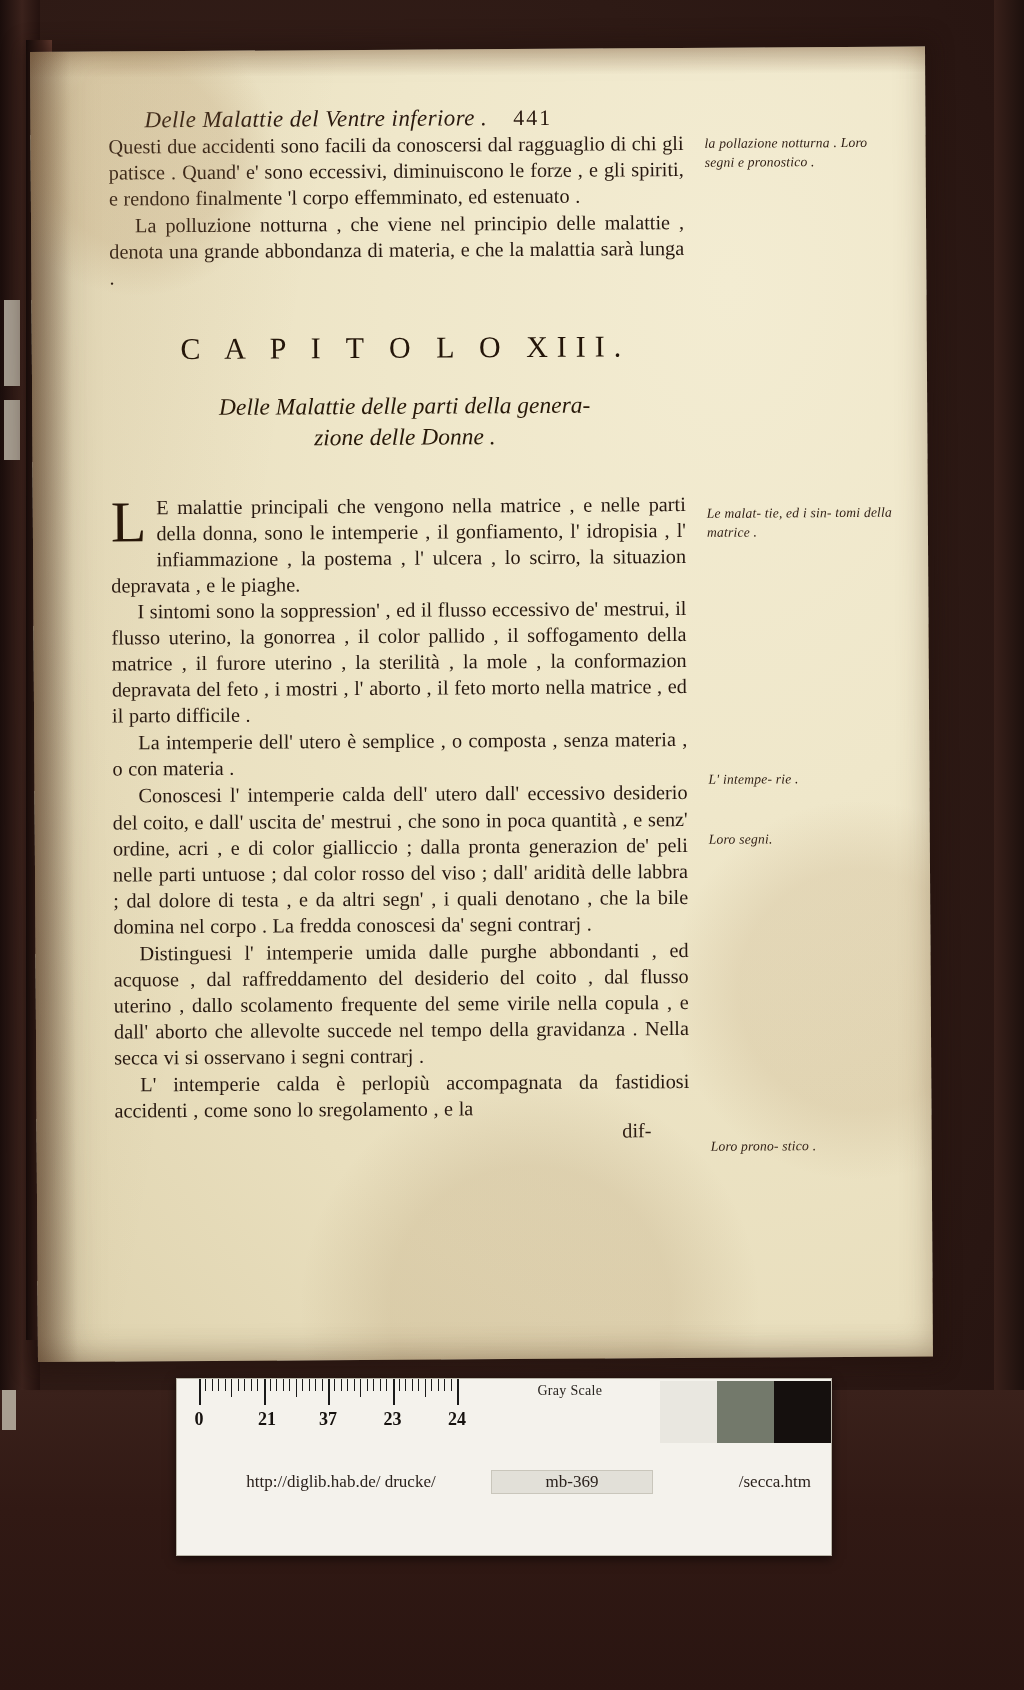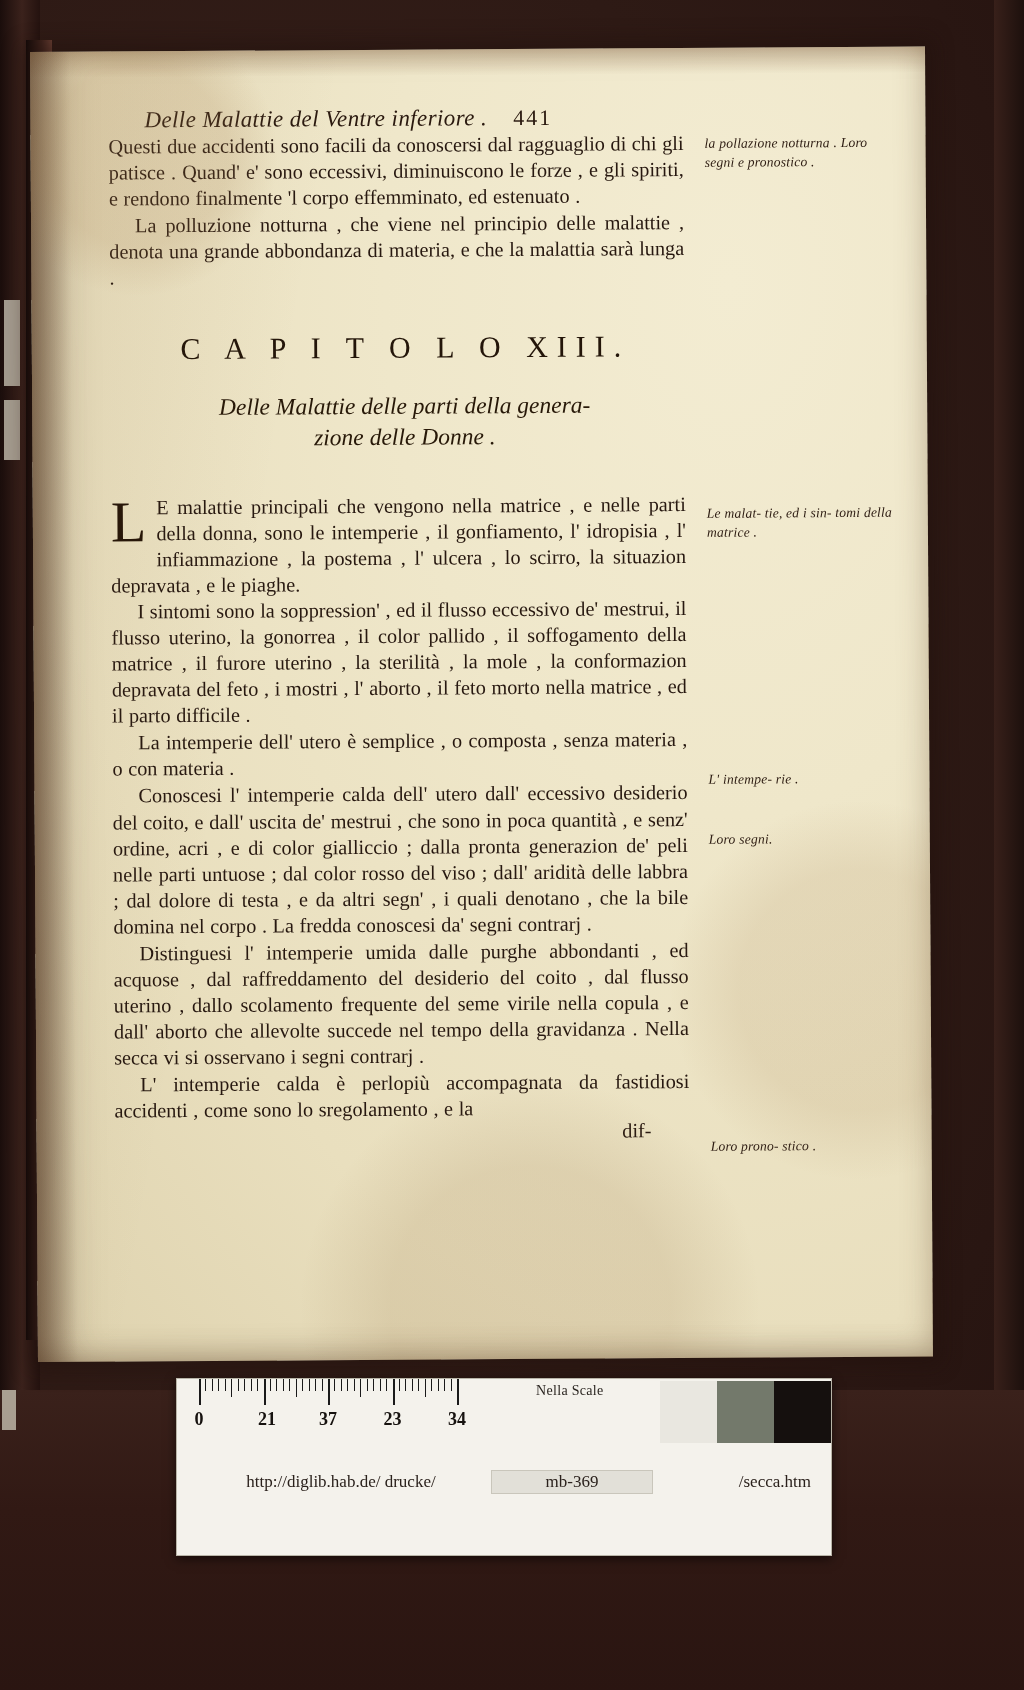--- a/index.html
+++ b/index.html
@@ -401,25 +401,25 @@
             <i style="left: 238.65px;"></i>
             <i style="left: 245.1px;"></i>
             <i style="left: 251.55px;"></i>
             <i class="major" style="left: 258px;"></i>
           </div>
         <div class="rulerlabels" id="rulerlabels">
             <span style="left: 0px;">0</span>
             <span style="left: 68px;">21</span>
             <span style="left: 129px;">37</span>
             <span style="left: 193.5px;">23</span>
-            <span style="left: 258px;">34</span>
+            <span style="left: 258px;">24</span>
           </div>
       </div>
       <div class="kodak-block">
-        <div class="kodak-sub">Nella Scale</div>
+        <div class="kodak-sub">Gray Scale</div>
       </div>
       <div class="patches">
         <div class="pw"></div>
         <div class="pg"></div>
         <div class="pb"></div>
       </div>
     </div>
 
     <div class="target-foot">
       <div class="tf-url">http://diglib.hab.de/ drucke/</div>

